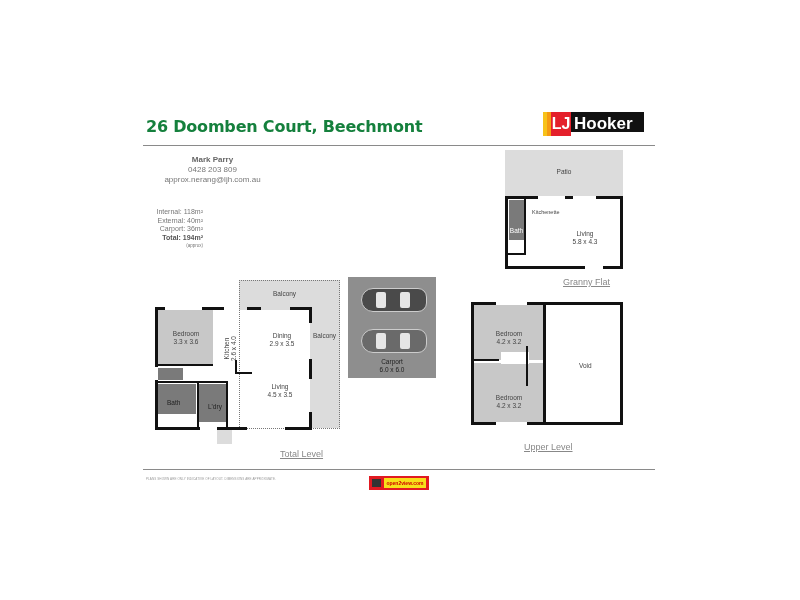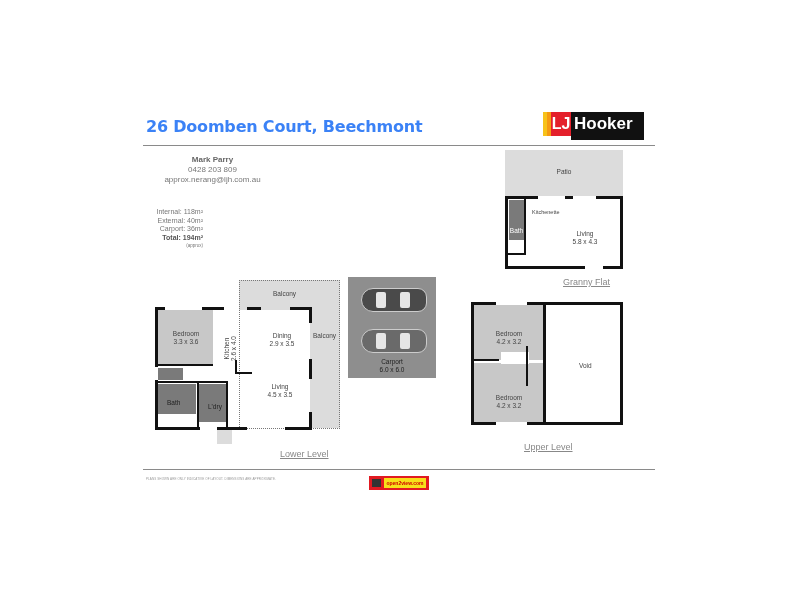--- a/index.html
+++ b/index.html
@@ -1,25 +1,25 @@
 <!DOCTYPE html>
 <html><head>
 <meta charset="utf-8">
 <style>
   * { margin:0; padding:0; box-sizing:border-box; }
   html, body { width:800px; height:600px; background:#ffffff; overflow:hidden; }
   body { position:relative; font-family:"Liberation Sans", sans-serif; color:#555; }
   .abs { position:absolute; }
-  .title { left:146px; top:117px; font-size:16px; font-weight:bold; color:#3b82f6; font-family:"DejaVu Sans", sans-serif; letter-spacing:-0.2px; }
+  .title { left:146px; top:117px; font-size:16px; font-weight:bold; color:#15803d; font-family:"DejaVu Sans", sans-serif; letter-spacing:-0.2px; }
   .hr { height:1px; background:#8a8a8a; }
   .logo { left:543px; top:112px; width:101px; height:24px; }
   .logo .bar1 { position:absolute; left:0; top:0; width:4px; height:24px; background:#f7c21a; }
   .logo .bar2 { position:absolute; left:4px; top:0; width:4px; height:24px; background:#f59a12; }
   .logo .lj { position:absolute; left:8px; top:0; width:20px; height:24px; background:#e4202b; color:#fff; font-weight:bold; font-size:16px; text-align:center; line-height:24px; font-family:"Liberation Sans", sans-serif; }
-  .logo .hk { position:absolute; left:28px; top:0; width:73px; height:28px; background:#111; color:#fff; font-weight:bold; font-size:17px; line-height:24px; padding-left:3px; font-family:"Liberation Sans", sans-serif; }
+  .logo .hk { position:absolute; left:28px; top:0; width:73px; height:20px; background:#111; color:#fff; font-weight:bold; font-size:17px; line-height:24px; padding-left:3px; font-family:"Liberation Sans", sans-serif; }
   .agent { left:150px; top:155px; width:125px; text-align:center; font-size:8px; line-height:10px; color:#777; }
   .agent .name { font-weight:bold; color:#666; }
   .areas { left:150px; top:208px; width:53px; text-align:right; font-size:7px; line-height:8.5px; color:#777; }
   .areas .total { font-weight:bold; color:#555; }
   .areas .approx { font-size:4.5px; line-height:7px; }
   .room-label { position:absolute; font-size:6.5px; line-height:8px; color:#444; text-align:center; white-space:nowrap; }
   .wall { position:absolute; background:#111; }
   .fill-grey { position:absolute; background:#c8c8c8; }
   .fill-dark { position:absolute; background:#7a7a7a; }
   .fill-light { position:absolute; background:#dcdcdc; }
@@ -124,21 +124,21 @@
   <div class="wall" style="left:62px; top:150px; width:30px; height:3px;"></div>
   <div class="wall" style="left:130px; top:150px; width:27px; height:3px;"></div>
   <div class="wall" style="left:3px; top:87px; width:55px; height:2px;"></div>
   <div class="wall" style="left:3px; top:104px; width:70px; height:2px;"></div>
   <div class="wall" style="left:42px; top:104px; width:2px; height:46px;"></div>
   <div class="wall" style="left:71px; top:104px; width:2px; height:46px;"></div>
   <div class="wall" style="left:80px; top:83px; width:2px; height:12px;"></div>
   <div class="wall" style="left:80px; top:95px; width:17px; height:2px;"></div>
   <div class="fill-light" style="left:62px; top:153px; width:15px; height:14px;"></div>
 </div>
-<div class="level-label" style="left:280px; top:449px;">Lower Level</div>
+<div class="level-label" style="left:280px; top:449px;">Total Level</div>
 
 <div class="abs" style="left:348px; top:277px; width:88px; height:101px; background:#8e8e8e;">
   <div class="car" style="left:13px; top:11px;">
     <div class="glass" style="left:14px;"></div>
     <div class="glass" style="left:38px;"></div>
   </div>
   <div class="car" style="left:13px; top:52px; background:#6a6a6a;">
     <div class="glass" style="left:14px;"></div>
     <div class="glass" style="left:38px;"></div>
   </div>

